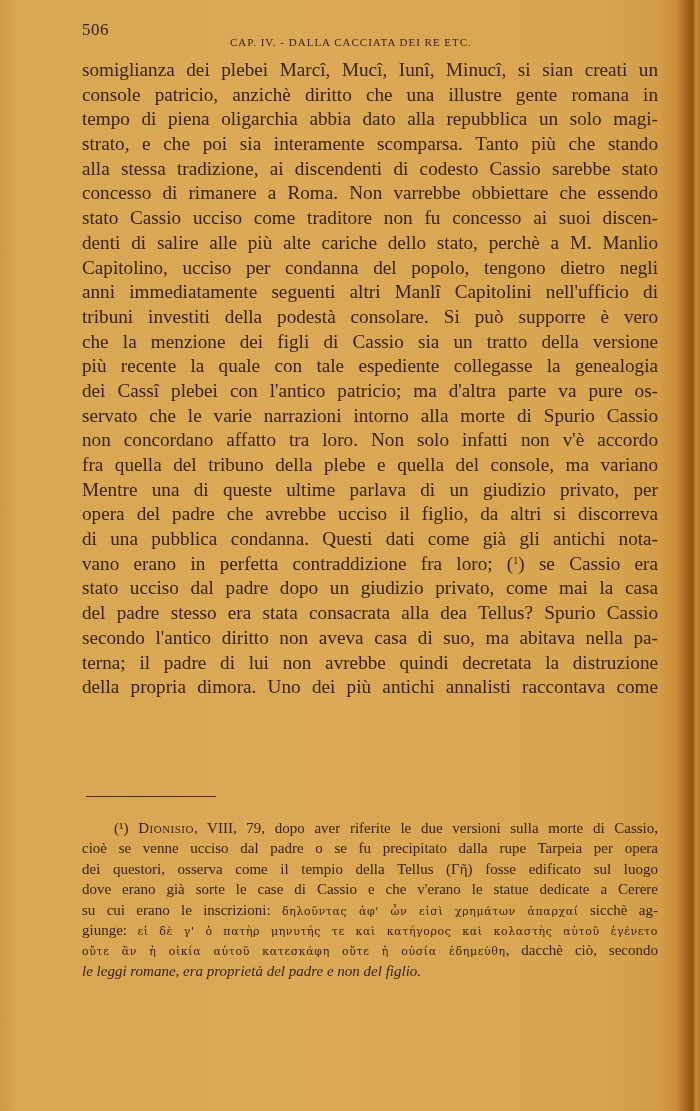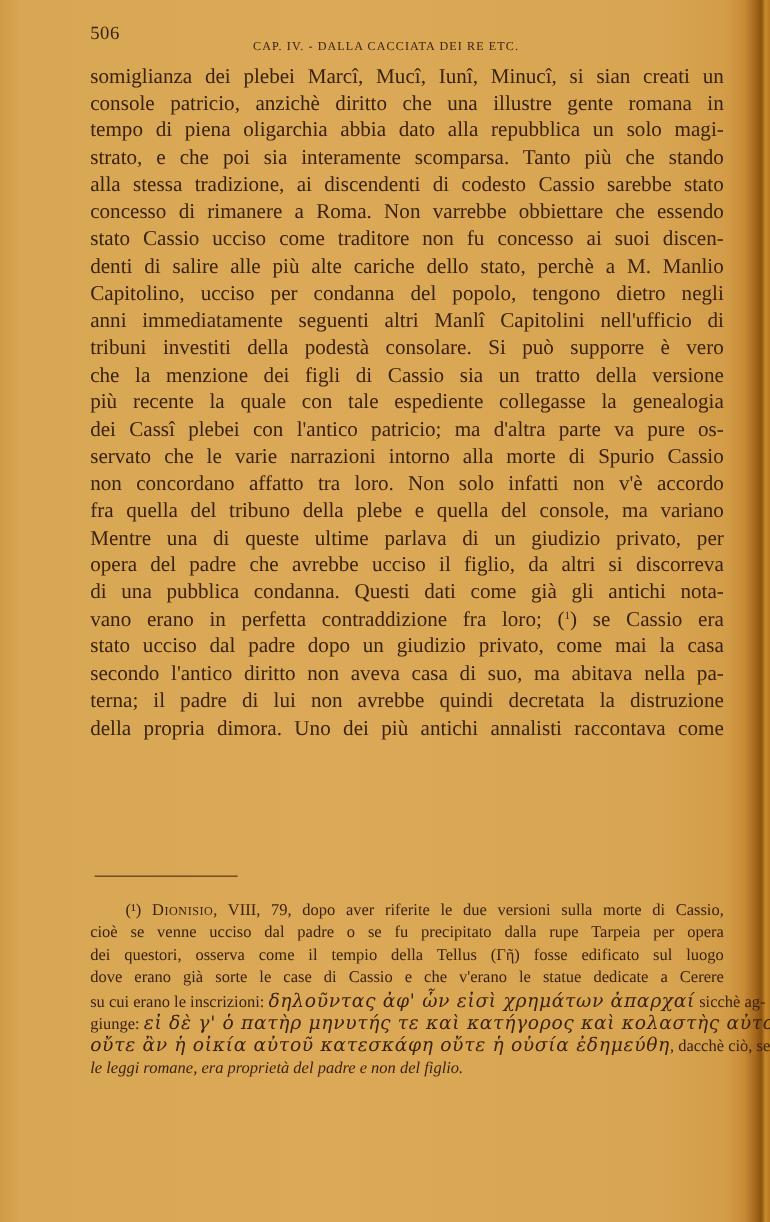--- a/index.html
+++ b/index.html
@@ -104,22 +104,21 @@
     .fn-line.end {
       text-align-last: left;
       font-style: italic;
     }
     .sc {
       font-variant: small-caps;
       letter-spacing: 0.5px;
     }
     .greek {
       font-family: "DejaVu Serif", serif;
-      font-style: italic;
-      font-size: 17px;
+      font-size: 11px;
       letter-spacing: 0.6px;
     }
     sup.fnref {
       font-size: 10px;
       vertical-align: 6px;
       line-height: 0;
     }
   </style>
 </head>
 <body>
@@ -147,20 +146,21 @@
     <span class="line">più recente la quale con tale espediente collegasse la genealogia</span>
     <span class="line">dei Cassî plebei con l'antico patricio; ma d'altra parte va pure os-</span>
     <span class="line">servato che le varie narrazioni intorno alla morte di Spurio Cassio</span>
     <span class="line">non concordano affatto tra loro. Non solo infatti non v'è accordo</span>
     <span class="line">fra quella del tribuno della plebe e quella del console, ma variano</span>
     <span class="line">Mentre una di queste ultime parlava di un giudizio privato, per</span>
     <span class="line">opera del padre che avrebbe ucciso il figlio, da altri si discorreva</span>
     <span class="line">di una pubblica condanna. Questi dati come già gli antichi nota-</span>
     <span class="line"><span>vano erano in perfetta contraddizione fra loro; (</span><sup class="fnref">1</sup><span>) se Cassio era</span></span>
     <span class="line">stato ucciso dal padre dopo un giudizio privato, come mai la casa</span>
+    <span class="line">del padre stesso era stata consacrata alla dea Tellus? Spurio Cassio</span>
     <span class="line">secondo l'antico diritto non aveva casa di suo, ma abitava nella pa-</span>
     <span class="line">terna; il padre di lui non avrebbe quindi decretata la distruzione</span>
     <span class="line last">della propria dimora. Uno dei più antichi annalisti raccontava come</span>
   </div>
 
   <div class="footnote-rule"></div>
 
   <div class="footnotes">
     <span class="fn-line first"><span>(¹)</span> <span class="sc">Dionisio</span><span>, VIII, 79, dopo aver riferite le due versioni sulla morte di Cassio,</span></span>
     <span class="fn-line">cioè se venne ucciso dal padre o se fu precipitato dalla rupe Tarpeia per opera</span>

